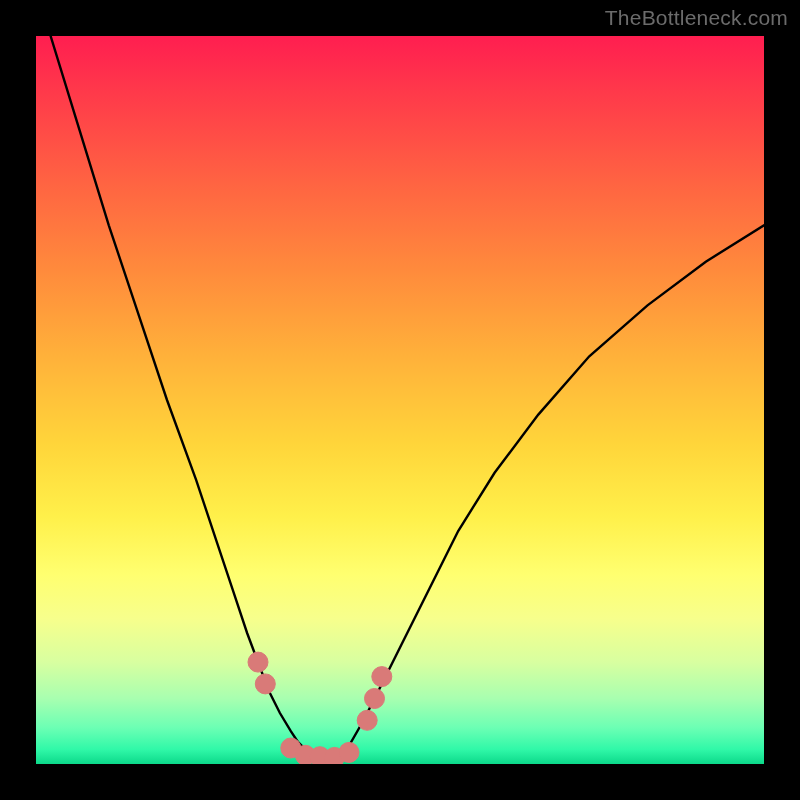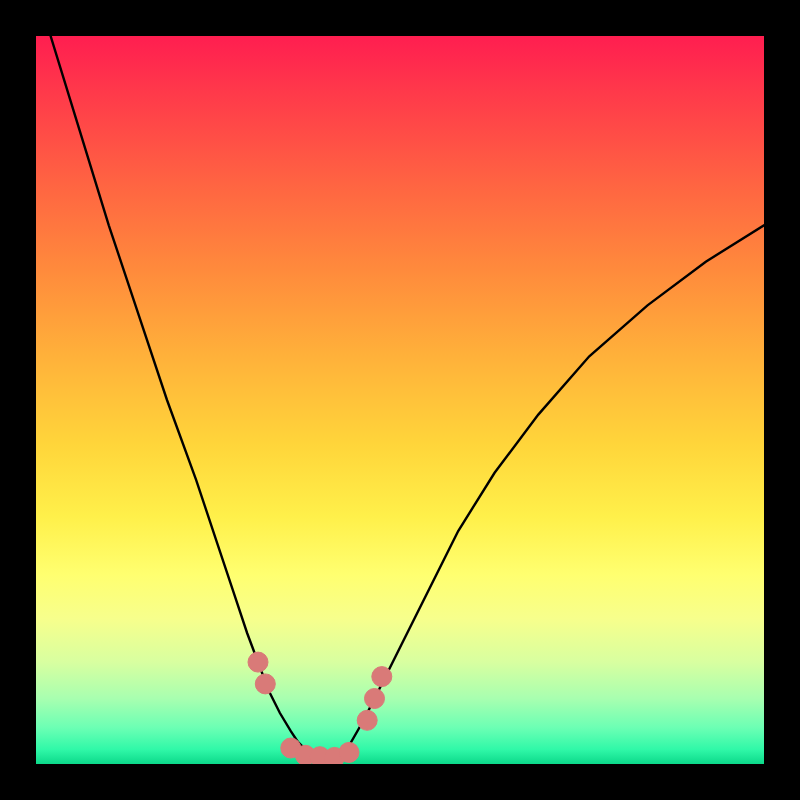--- a/index.html
+++ b/index.html
@@ -53,20 +53,21 @@
     font-size: 21px;
     font-weight: 500;
     letter-spacing: 0.2px;
     user-select: none;
   }
 </style>
 </head>
 <body>
 
 <div class="frame">
+  <div class="watermark">TheBottleneck.com</div>
 
   <div class="plot">
     <svg class="curves" viewBox="0 0 728 728" preserveAspectRatio="none">
       <path id="curve-left" fill="none" stroke-width="2.4" stroke-linecap="round" d="M14.6 0.0 L43.7 94.6 L72.8 189.3 L101.9 276.6 L131.0 364.0 L160.2 444.1 L182.0 509.6 L196.6 553.3 L211.1 597.0 L222.0 626.1 L233.0 655.2 L243.9 677.0 L254.8 695.2 L262.1 706.2 L269.4 713.4 L283.9 720.7 L298.5 722.2 " stroke="#000000"></path>
       <path id="curve-right" fill="none" stroke-width="2.4" stroke-linecap="round" d="M298.5 722.2 L313.0 709.8 L327.6 684.3 L342.2 655.2 L364.0 611.5 L393.1 553.3 L422.2 495.0 L458.6 436.8 L502.3 378.6 L553.3 320.3 L611.5 269.4 L669.8 225.7 L728.0 189.3 " stroke="#000000"></path>
       <g id="markers">
           <circle cx="222.0" cy="626.1" r="10" fill="#d97a78" stroke="#d97a78"></circle>
           <circle cx="229.3" cy="647.9" r="10" fill="#d97a78" stroke="#d97a78"></circle>
           <circle cx="254.8" cy="712.0" r="10" fill="#d97a78" stroke="#d97a78"></circle>
           <circle cx="269.4" cy="719.3" r="10" fill="#d97a78" stroke="#d97a78"></circle>

